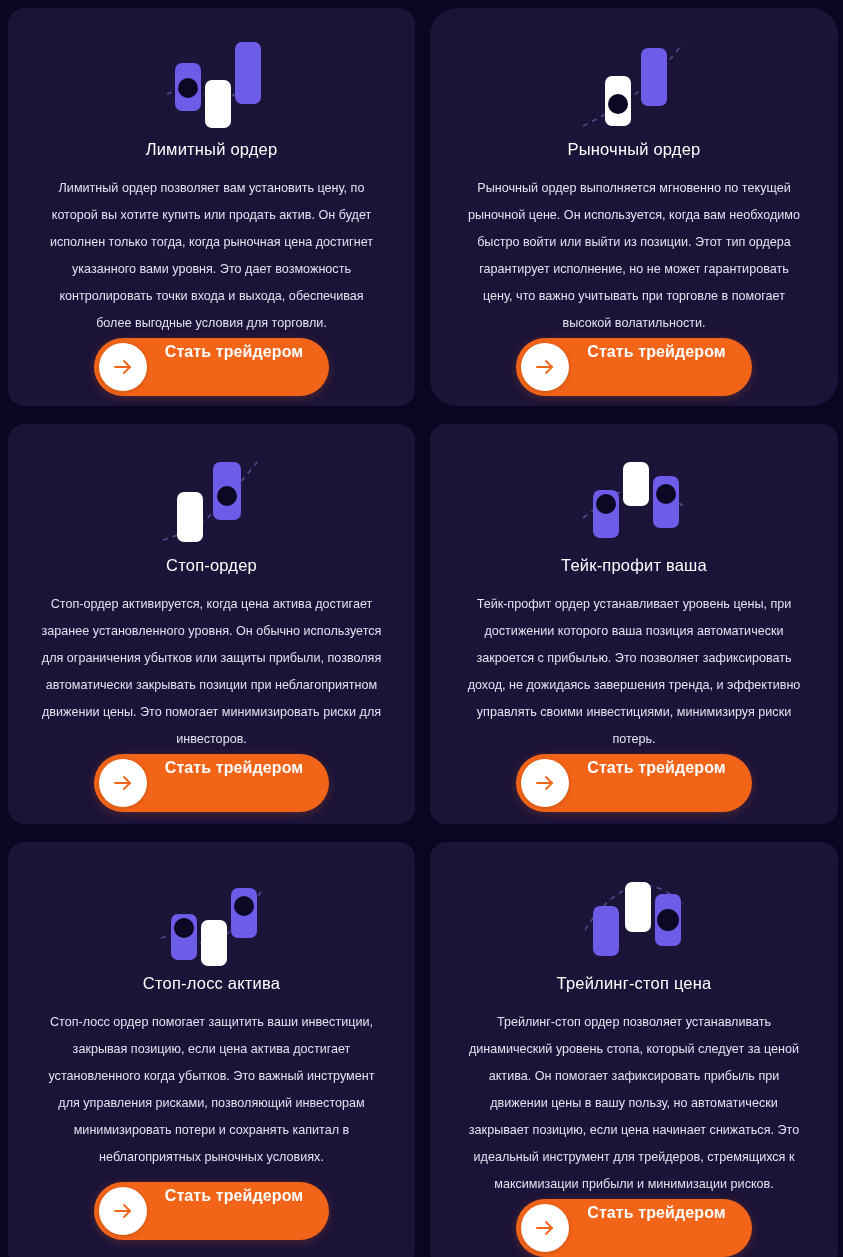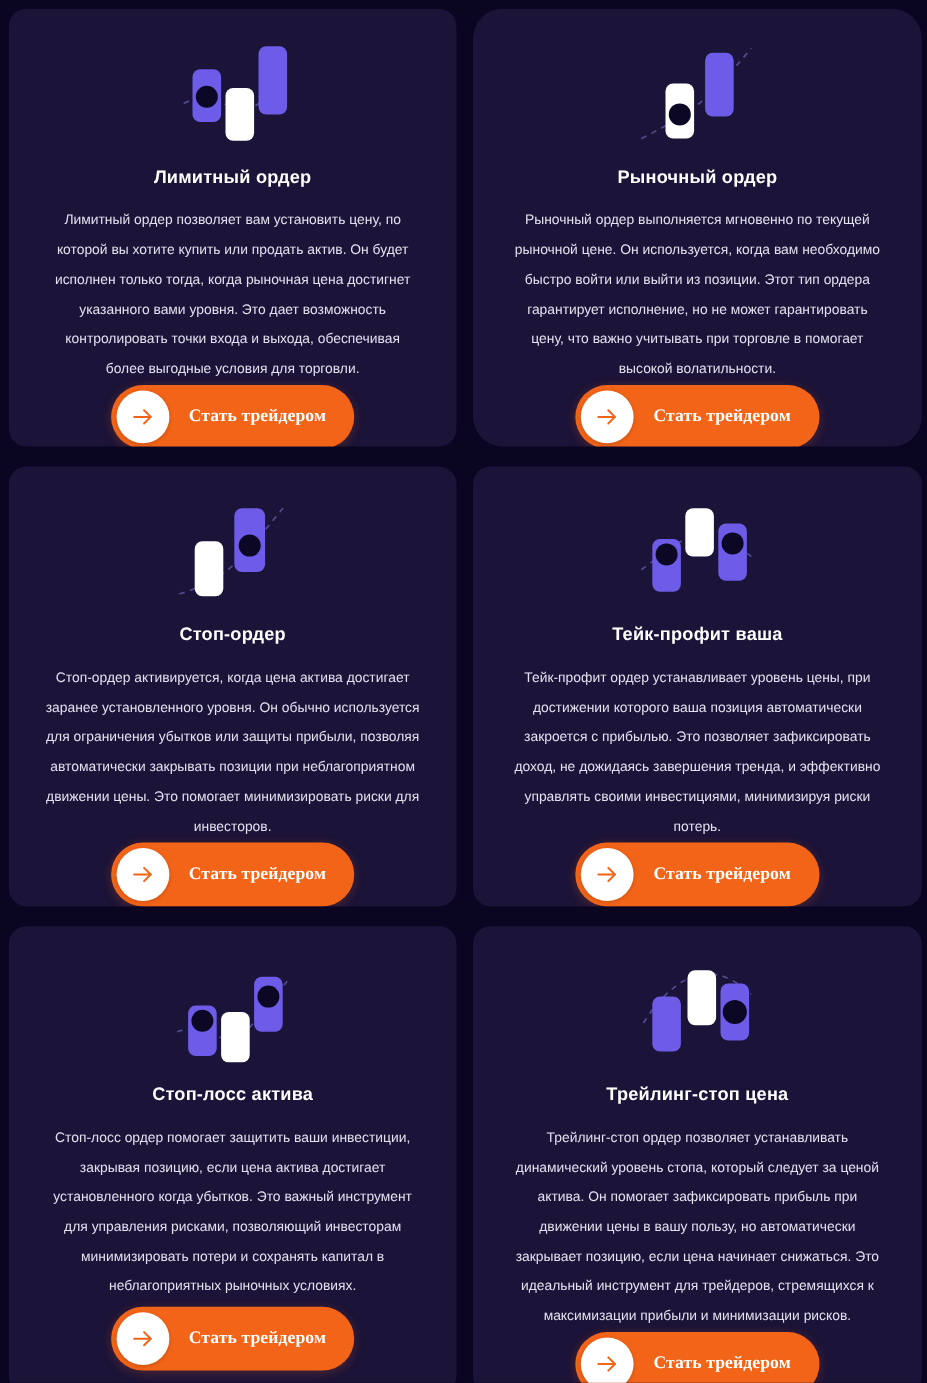--- a/index.html
+++ b/index.html
@@ -43,52 +43,50 @@
     display: flex;
     align-items: center;
     justify-content: center;
     flex: 0 0 auto;
   }
   .icon-wrap svg { display: block; }
 
   .card-title {
     color: #ffffff;
     font-size: 16.5px;
-    font-weight: bold;
+    font-weight: normal;
     letter-spacing: 0.2px;
     text-align: center;
-    margin-top: 14px;
+    margin-top: 2px;
     margin-bottom: 16px;
   }
   .card-desc {
     color: #e3e0ef;
     font-size: 12.6px;
     line-height: 27px;
     text-align: center;
     max-width: 340px;
     font-weight: normal;
   }
   .cta-slot {
     flex: 1 1 auto;
     display: flex;
     align-items: center;
     justify-content: center;
     width: 100%;
     min-height: 60px;
   }
   .cta {
     display: inline-flex;
-    align-items: center;
     background: #f26418;
     border: none;
     border-radius: 999px;
     padding: 5px 26px 5px 5px;
     cursor: pointer;
     box-shadow: 0 2px 10px rgba(242,100,24,0.25);
-    font-family: Liberation Serif, serif;
   }
   .cta-circle {
     width: 48px;
     height: 48px;
     border-radius: 50%;
     background: #ffffff;
     display: flex;
     align-items: center;
     justify-content: center;
     flex: 0 0 auto;

